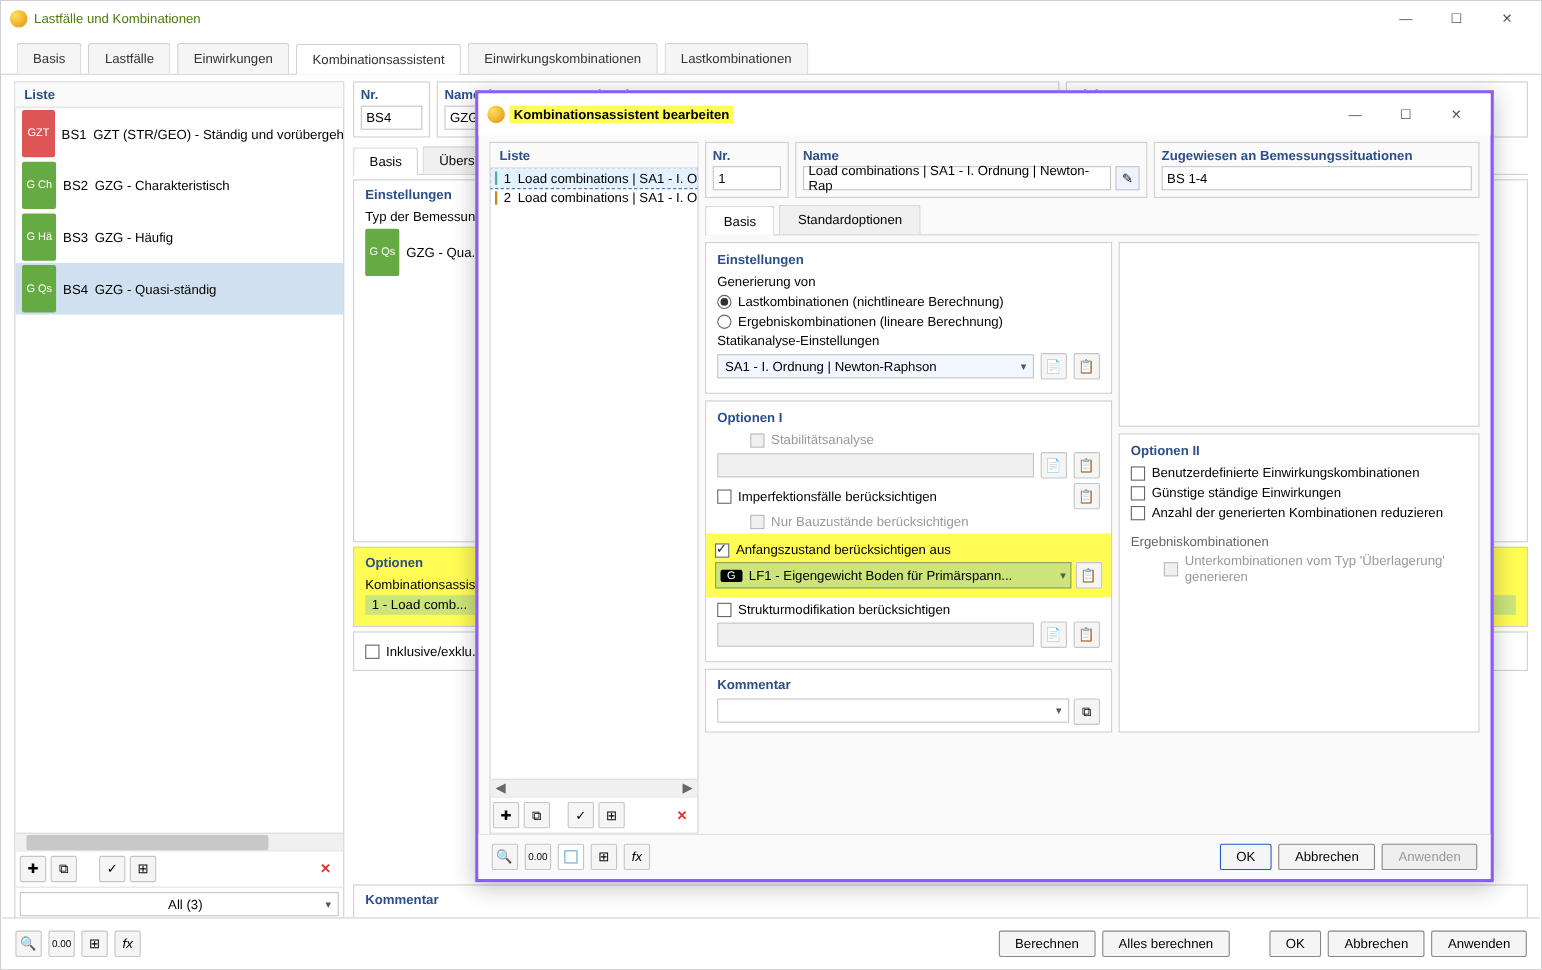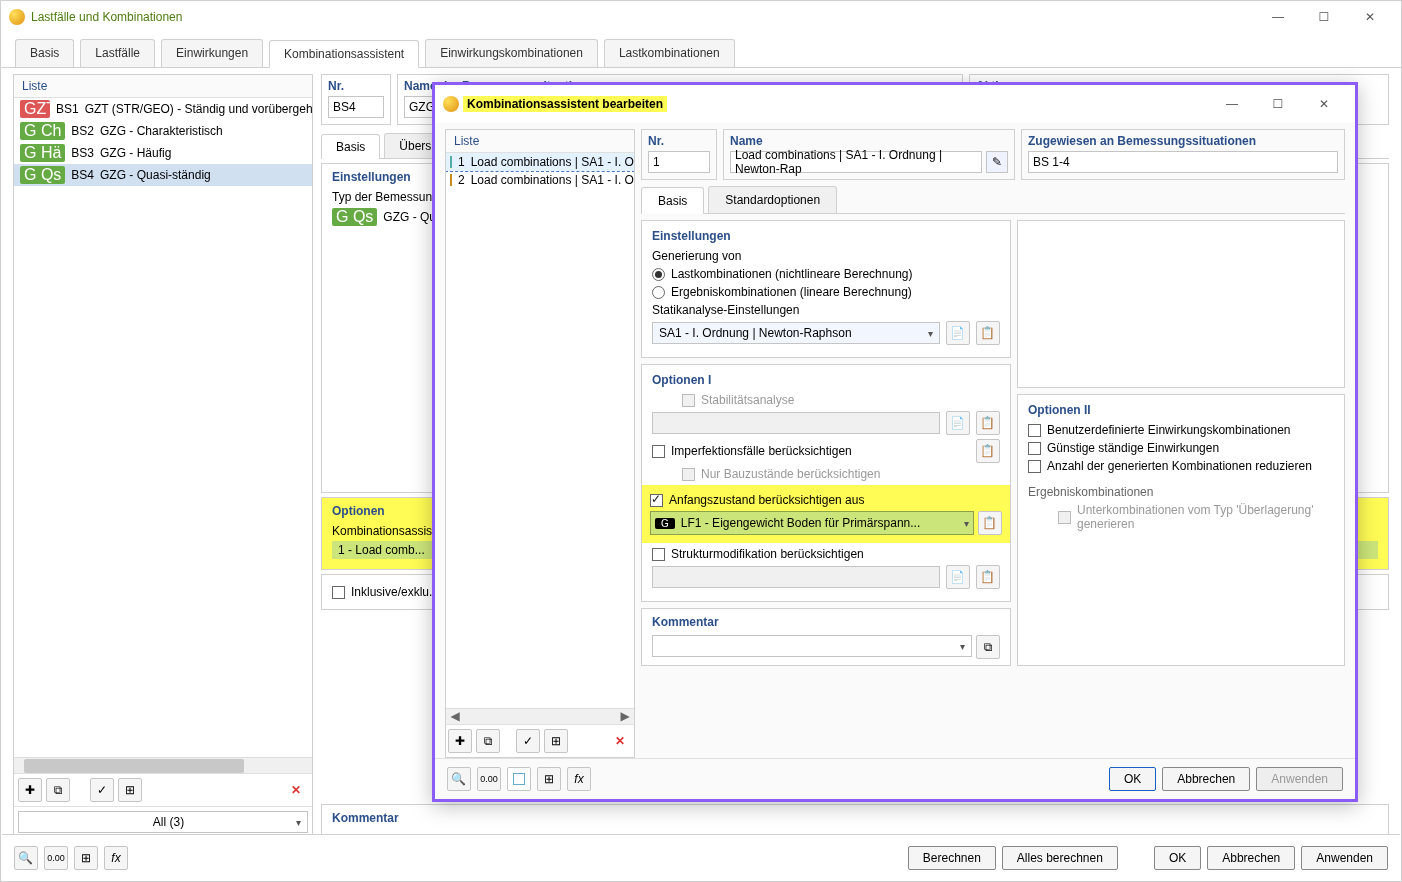--- a/index.html
+++ b/index.html
@@ -16,25 +16,25 @@
 
 .main-tabs { display: flex; gap: 6px; padding: 6px 14px 0 14px; background: #fff; border-bottom: 1px solid #d0d0d0; }
 .main-tab { padding: 6px 14px; background: #f5f5f5; border: 1px solid #d0d0d0; border-bottom: none; color: #333; border-radius: 3px 3px 0 0; }
 .main-tab.active { background: #fff; border-bottom: 1px solid #fff; position: relative; top: 1px; font-weight: normal; }
 
 .main-body { display: flex; padding: 6px 12px 0 12px; gap: 8px; height: 770px; }
 .panel { border: 1px solid #d0d0d0; background: #fff; }
 
 
 .left-panel { width: 300px; display: flex; flex-direction: column; }
-.panel-header { font-weight: normal; color: #2c4f8a; padding: 4px 8px; border-bottom: 1px solid #e0e0e0; background: #fafafa; }
+.panel-header { font-weight: bold; color: #2c4f8a; padding: 4px 8px; border-bottom: 1px solid #e0e0e0; background: #fafafa; }
 .list-body { flex: 1; overflow: auto; }
 .list-row { display: flex; align-items: center; padding: 2px 6px; gap: 6px; white-space: nowrap; overflow: hidden; }
 .list-row.selected { background: #d0e0f0; }
-.tag { display: inline-block; font-size: 16px; color: #fff; padding: 0 4px; border-radius: 2px; min-width: 30px; text-align: center; }
+.tag { display: inline-block; font-size: 10px; color: #fff; padding: 16px 4px; border-radius: 2px; min-width: 30px; text-align: center; }
 .tag-gzt { background: #d55; }
 .tag-gch { background: #6a4; }
 .tag-gha { background: #6a4; }
 .tag-gqs { background: #6a4; }
 .scrollbar-h { height: 16px; background: #f0f0f0; border-top: 1px solid #ddd; position: relative; }
 .scroll-thumb-h { position: absolute; top: 1px; left: 10px; width: 220px; height: 14px; background: #c8c8c8; border-radius: 2px; }
 .toolbar-row { display: flex; gap: 4px; padding: 4px; border-top: 1px solid #e0e0e0; align-items: center; }
 .tbtn { width: 24px; height: 24px; border: 1px solid #c5c5c5; background: #f5f5f5; display: flex; align-items: center; justify-content: center; border-radius: 2px; font-size: 13px; }
 .tbtn.red { color: #d33; font-weight: bold; }
 .filter-row { padding: 4px; border-top: 1px solid #e0e0e0; }
@@ -344,21 +344,21 @@
         </div>
         <div class="mini-box" style="flex:1">
           <div class="mini-label">Name</div>
           <div class="name-input-wrap">
             <div class="field-input" style="flex:1">Load combinations | SA1 - I. Ordnung | Newton-Rap</div>
             <div class="edit-icon">
                 <span>✎</span>
               </div>
           </div>
         </div>
-        <div class="mini-box" style="width:324px">
+        <div class="mini-box" style="width:296px">
           <div class="mini-label">Zugewiesen an Bemessungssituationen</div>
           <div class="field-input">BS 1-4</div>
         </div>
       </div>
 
       <div class="tabrow2">
         <div class="t2 active">Basis</div>
         <div class="t2">Standardoptionen</div>
       </div>
 

